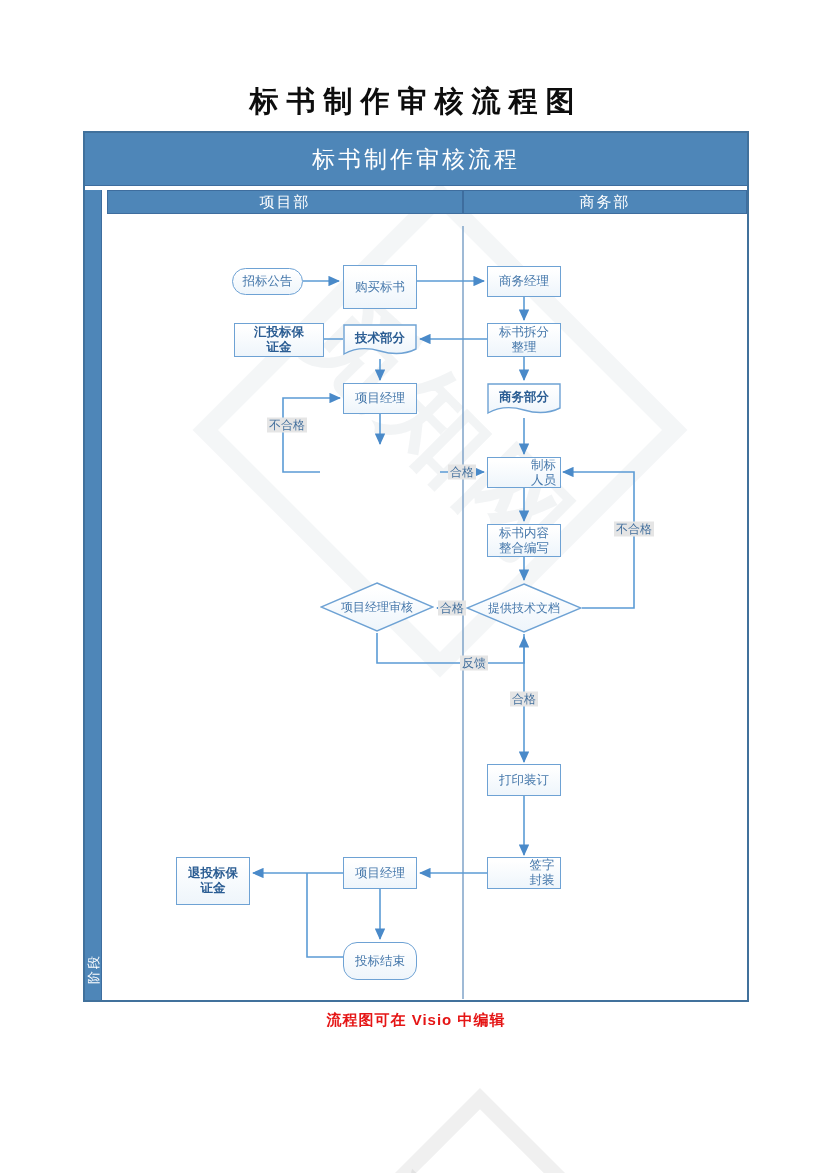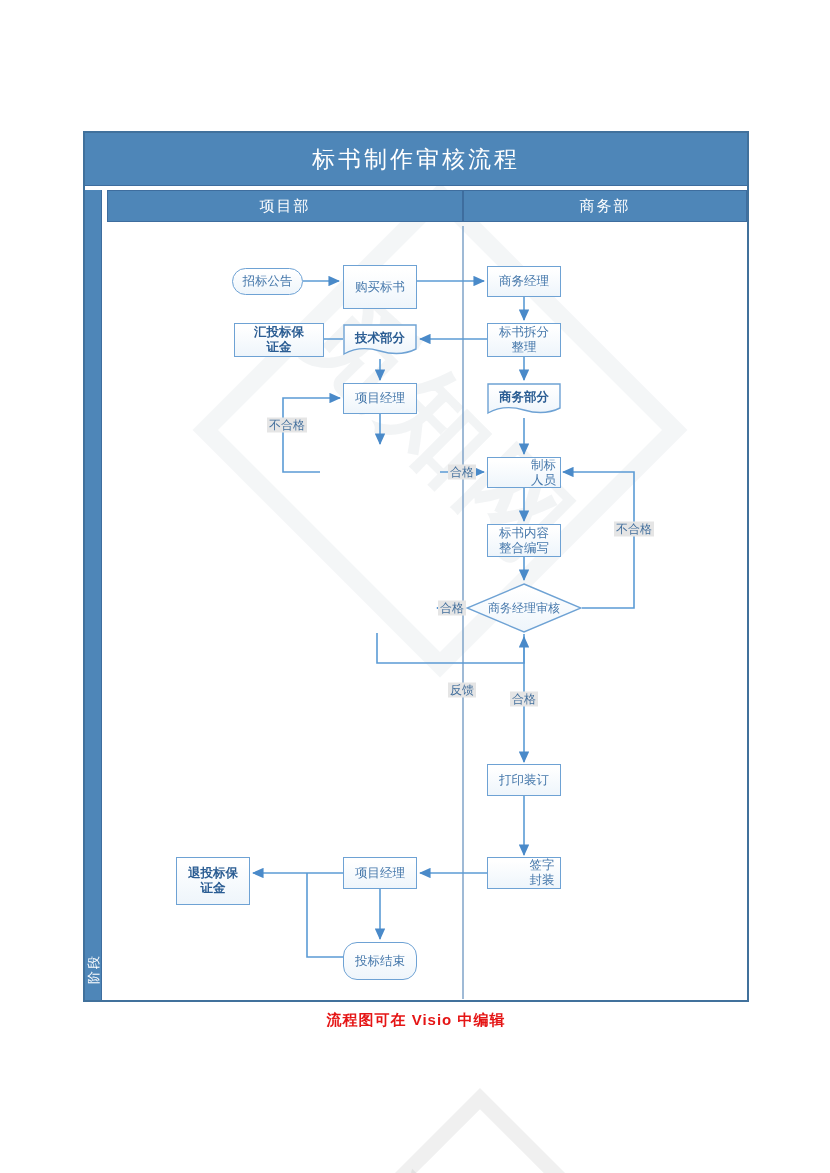--- a/index.html
+++ b/index.html
@@ -28,21 +28,21 @@
     background:#4e86b8; border-bottom:1px solid #3e6d9e; color:#ffffff;
     display:flex; align-items:center; justify-content:center;
     font-size:23px; letter-spacing:3px; }
 
   .phase-strip { position:absolute; left:0; top:57px; width:17px; height:810px;
     background:#4e86b8; border-right:1px solid #3e6d9e; }
   .phase-label { position:absolute; left:-9px; bottom:22px; width:36px;
     transform:rotate(-90deg); color:#ffffff; font-size:13px; letter-spacing:2px;
     text-align:center; }
 
-  .lane-band { position:absolute; left:22px; top:57px; width:640px; height:32px;
+  .lane-band { position:absolute; left:22px; top:57px; width:640px; height:24px;
     background:#4e86b8; border:1px solid #3e6d9e; display:flex; }
   .lane-cell { height:100%; display:flex; align-items:center; justify-content:center;
     color:#ffffff; font-size:15px; letter-spacing:2px; }
   .lane-cell.l1 { width:356px; border-right:2px solid #3e6d9e; }
   .lane-cell.l2 { flex:1; }
 
   .flow { position:absolute; left:0; top:0; width:662px; height:867px; }
   svg.wires { position:absolute; left:0; top:0; z-index:1; }
 
   .node { position:absolute; display:flex; align-items:center; justify-content:center;
@@ -68,20 +68,21 @@
 
 <div class="page">
 
   <div class="wm wm-c">
     <span>觅知网</span>
   </div>
   <div class="wm wm-b">
     <span>觅知网</span>
   </div>
 
+  <div class="page-title">标书制作审核流程图</div>
 
   <div class="frame">
 
     <div class="band-title">标书制作审核流程</div>
 
     <div class="phase-strip">
       <div class="phase-label">阶段</div>
     </div>
 
     <div class="lane-band">
@@ -173,26 +174,32 @@
 
       <div class="node rect" style="left:402px;top:324px;width:74px;height:31px;padding-left:39px;">
         <span class="nlabel">制标人员</span>
       </div>
 
       <div class="node rect" style="left:402px;top:391px;width:74px;height:33px;">
         <span class="nlabel">标书内容
 整合编写</span>
       </div>
 
+      <div class="node dia" style="left:235px;top:449px;width:114px;height:50px;font-size:12px;">
+        <svg class="shape" viewBox="0 0 114 50" preserveAspectRatio="none">
+          <polygon points="57,1 113,25 57,49 1,25" fill="url(#nodeGrad)" stroke="#6ea2d4" stroke-width="1.4"></polygon>
+        </svg>
+        <span class="nlabel">项目经理审核</span>
+      </div>
 
       <div class="node dia" style="left:381px;top:450px;width:116px;height:50px;font-size:12px;">
         <svg class="shape" viewBox="0 0 116 50" preserveAspectRatio="none">
           <polygon points="58,1 115,25 58,49 1,25" fill="url(#nodeGrad)" stroke="#6ea2d4" stroke-width="1.4"></polygon>
         </svg>
-        <span class="nlabel">商务经理审核</span>
+        <span class="nlabel">提供技术文档</span>
       </div>
 
       <div class="node rect" style="left:402px;top:631px;width:74px;height:32px;">
         <span class="nlabel">打印装订</span>
       </div>
 
       <div class="node rect" style="left:402px;top:724px;width:74px;height:32px;padding-left:36px;">
         <span class="nlabel">签字封装</span>
       </div>
 
@@ -206,21 +213,21 @@
       </div>
 
       <div class="node stadium" style="left:258px;top:809px;width:74px;height:38px;">
         <span class="nlabel">投标结束</span>
       </div>
 
       <div class="chip" style="left:377px;top:339px;">合格</div>
       <div class="chip" style="left:202px;top:292px;">不合格</div>
       <div class="chip" style="left:367px;top:475px;">合格</div>
       <div class="chip" style="left:549px;top:396px;">不合格</div>
-      <div class="chip" style="left:377px;top:530px;margin-top:27px;">反馈</div>
+      <div class="chip" style="left:389px;top:530px;">反馈</div>
       <div class="chip" style="left:439px;top:566px;">合格</div>
 
     </div>
   </div>
 
   <div class="footer-note">流程图可在 Visio 中编辑</div>
 
 </div>
 
 </body></html>

